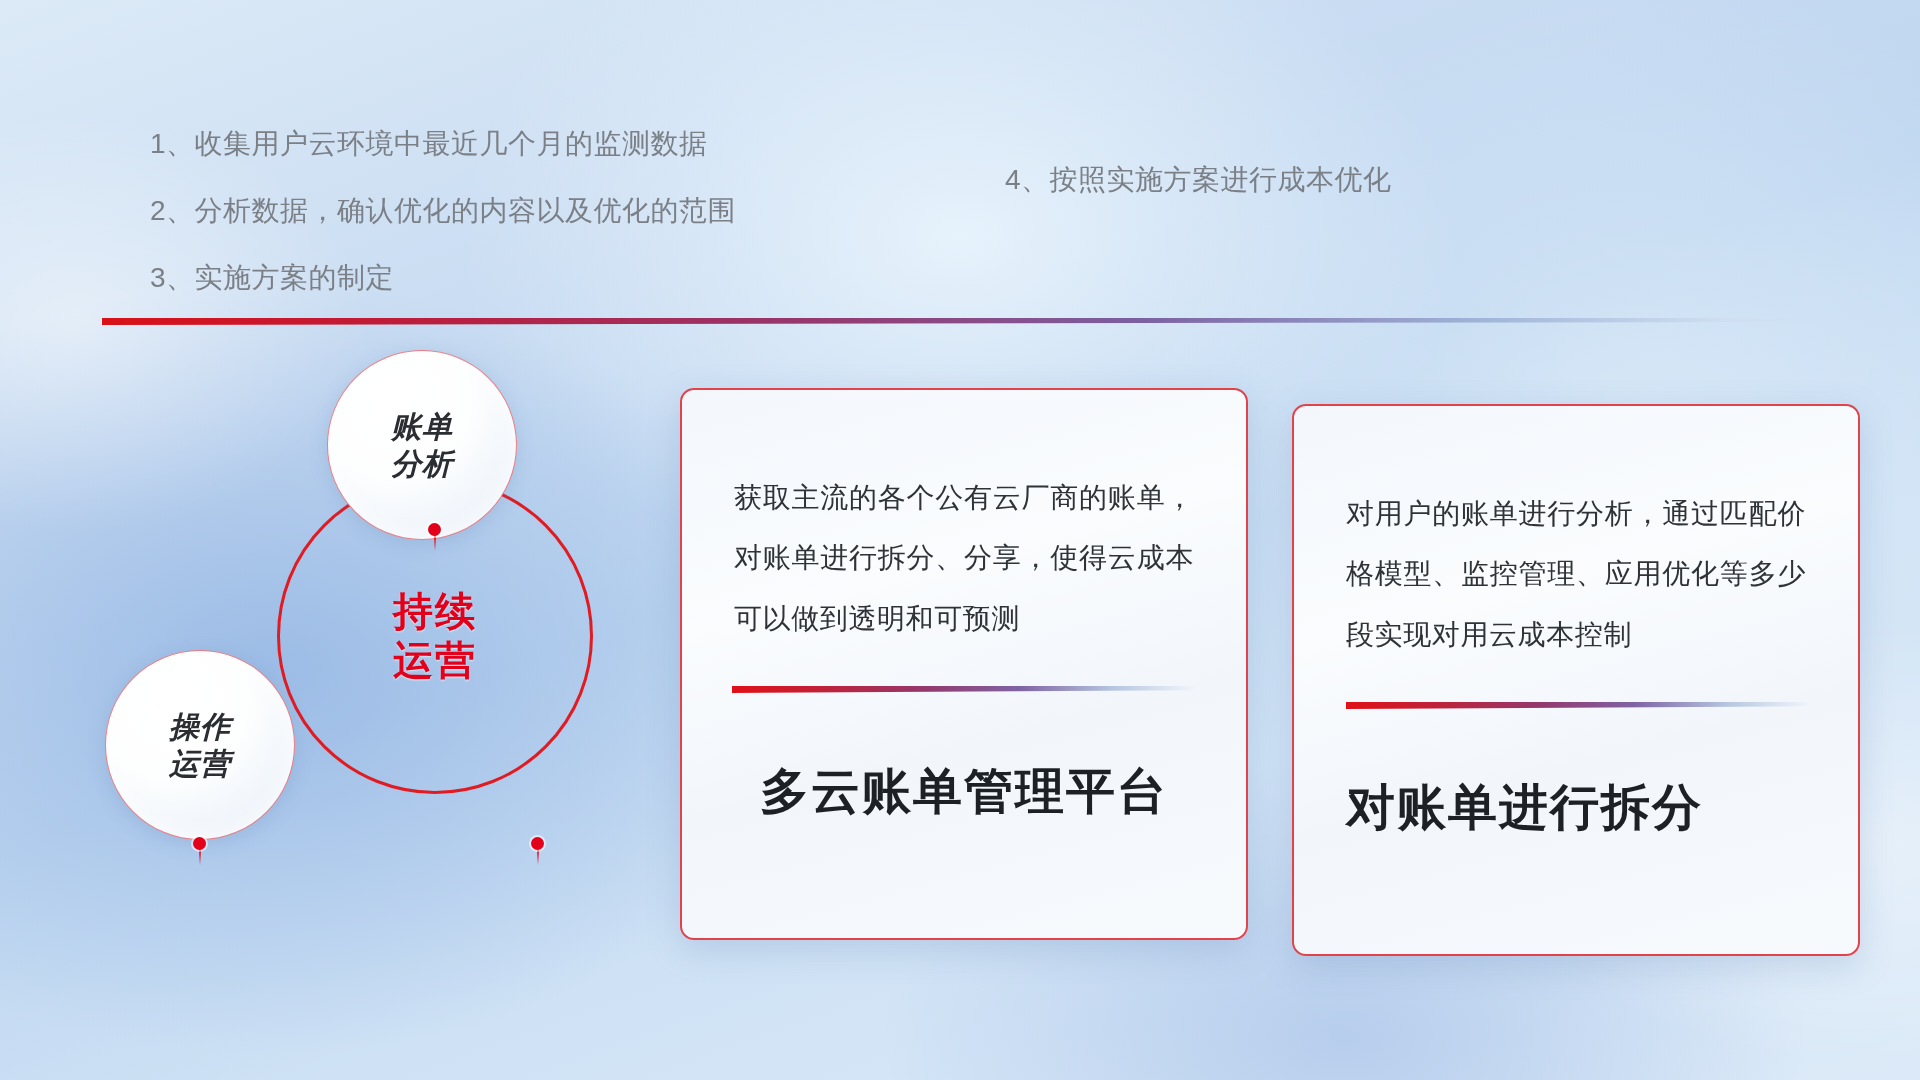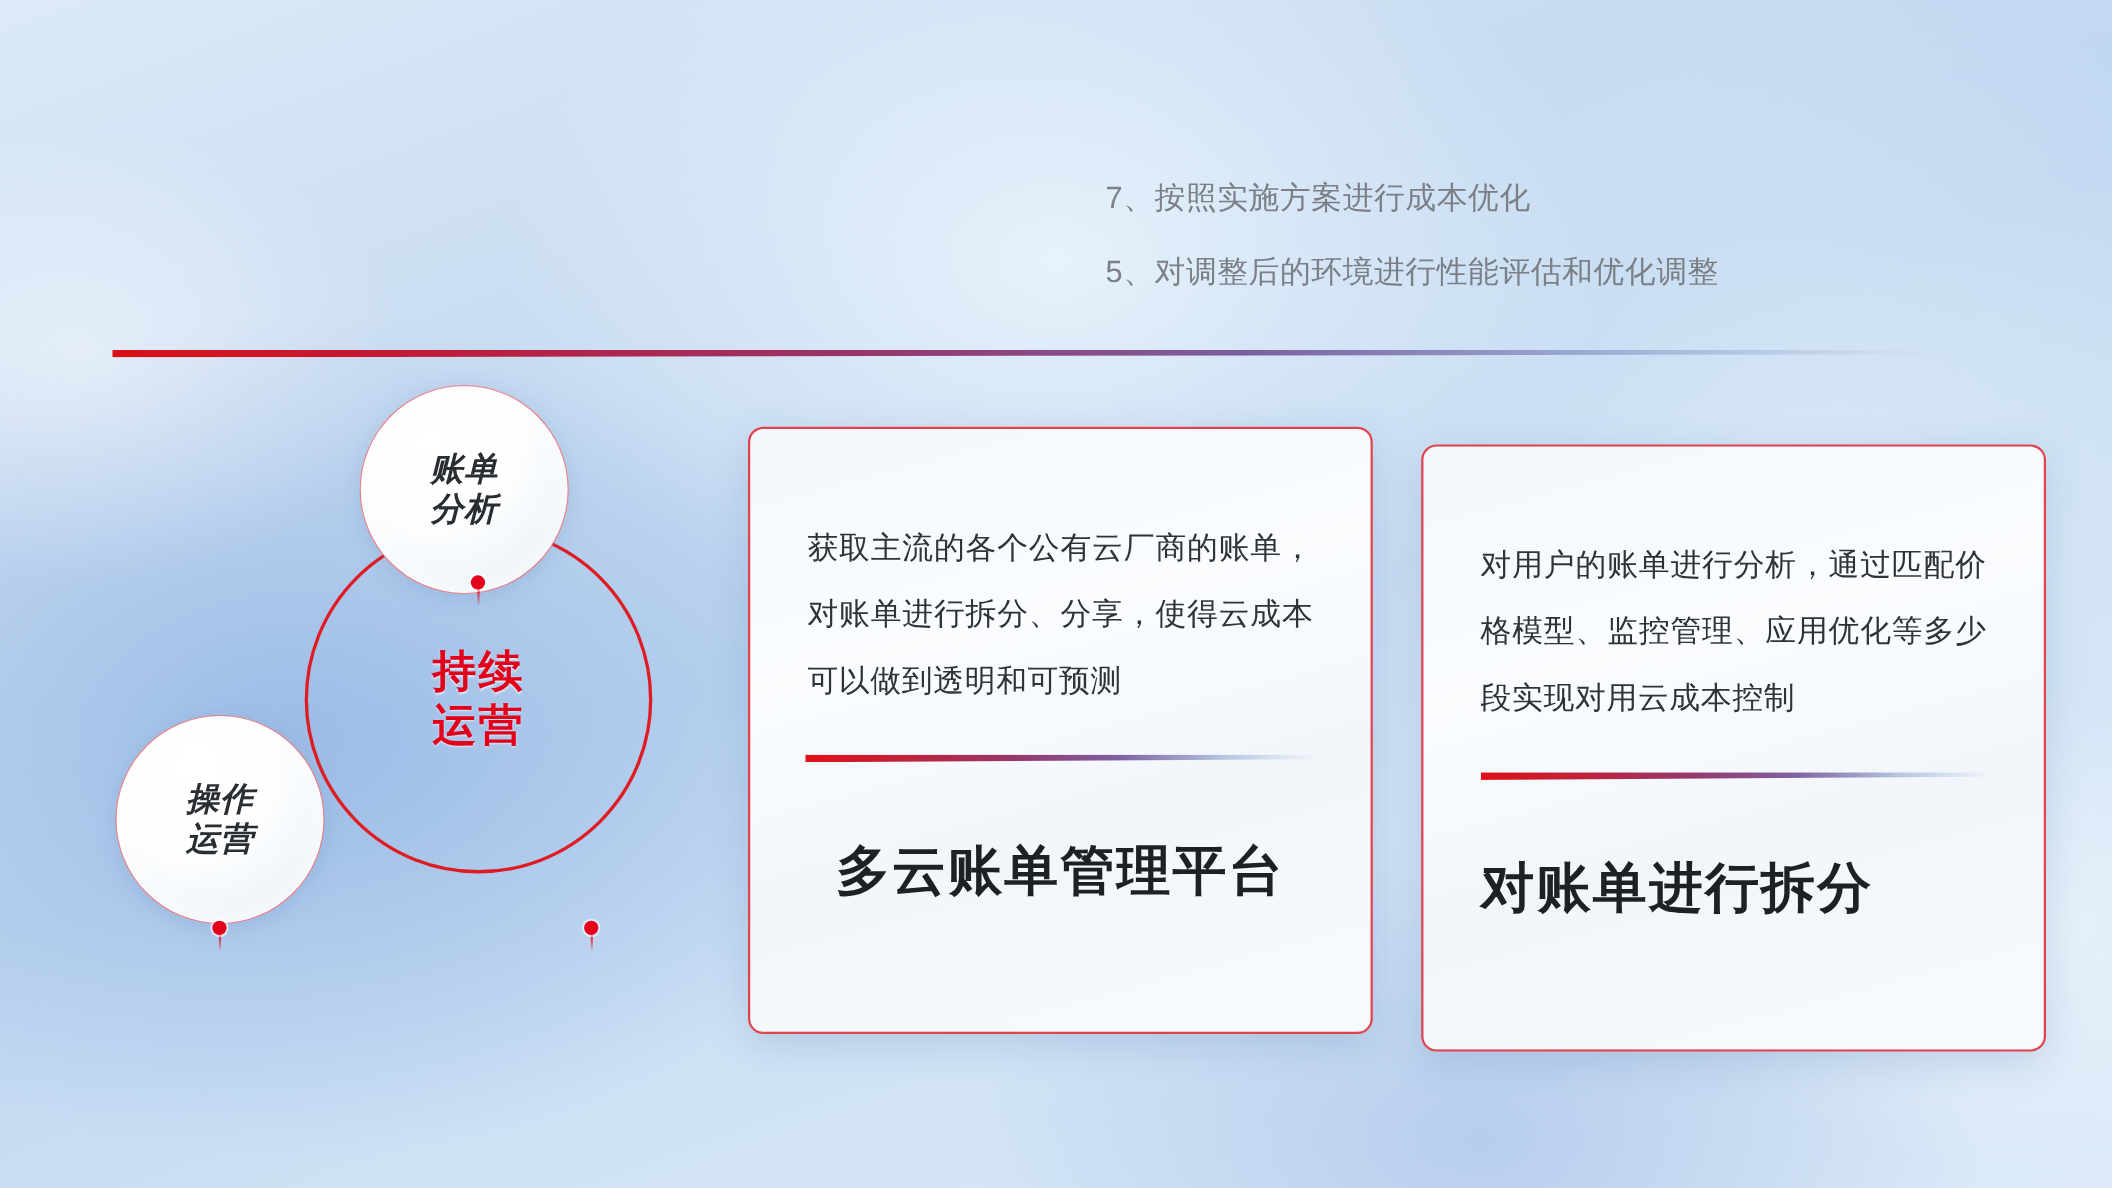--- a/index.html
+++ b/index.html
@@ -97,24 +97,28 @@
   .card-title{
     color:#1d2024;font-weight:bold;font-size:49px;letter-spacing:2px;
     margin:66px 0 0 0;padding-bottom:113px;white-space:nowrap;
   }
 </style>
 </head>
 <body>
 
 <div id="slide">
 
+  <div class="bullets" id="list-left">
+    <div class="ln">1、收集用户云环境中最近几个月的监测数据</div>
+    <div class="ln">2、分析数据，确认优化的内容以及优化的范围</div>
+    <div class="ln">3、实施方案的制定</div>
+  </div>
 
   <div class="bullets" id="list-right">
-    <div class="ln">7、按照实施方案进行成本优化</div>
-    <div class="ln">5、对调整后的环境进行性能评估和优化调整</div>
+    <div class="ln">4、按照实施方案进行成本优化</div>
   </div>
 
   <div id="top-divider"></div>
 
   <div id="venn">
     <div class="big-ring"></div>
 
     <div id="venn-center">
       <span><span>持续</span><br><span>运营</span></span>
     </div>

